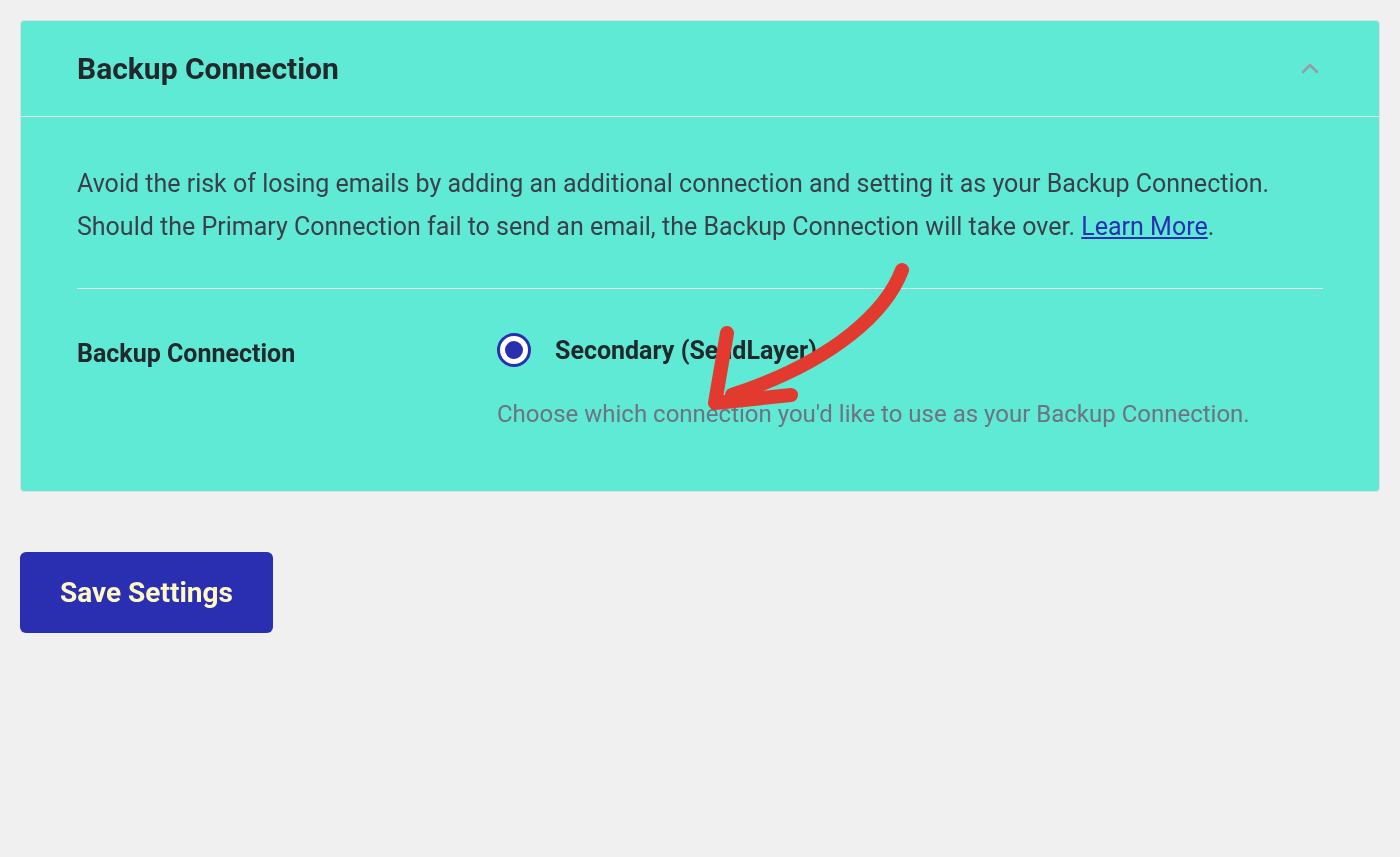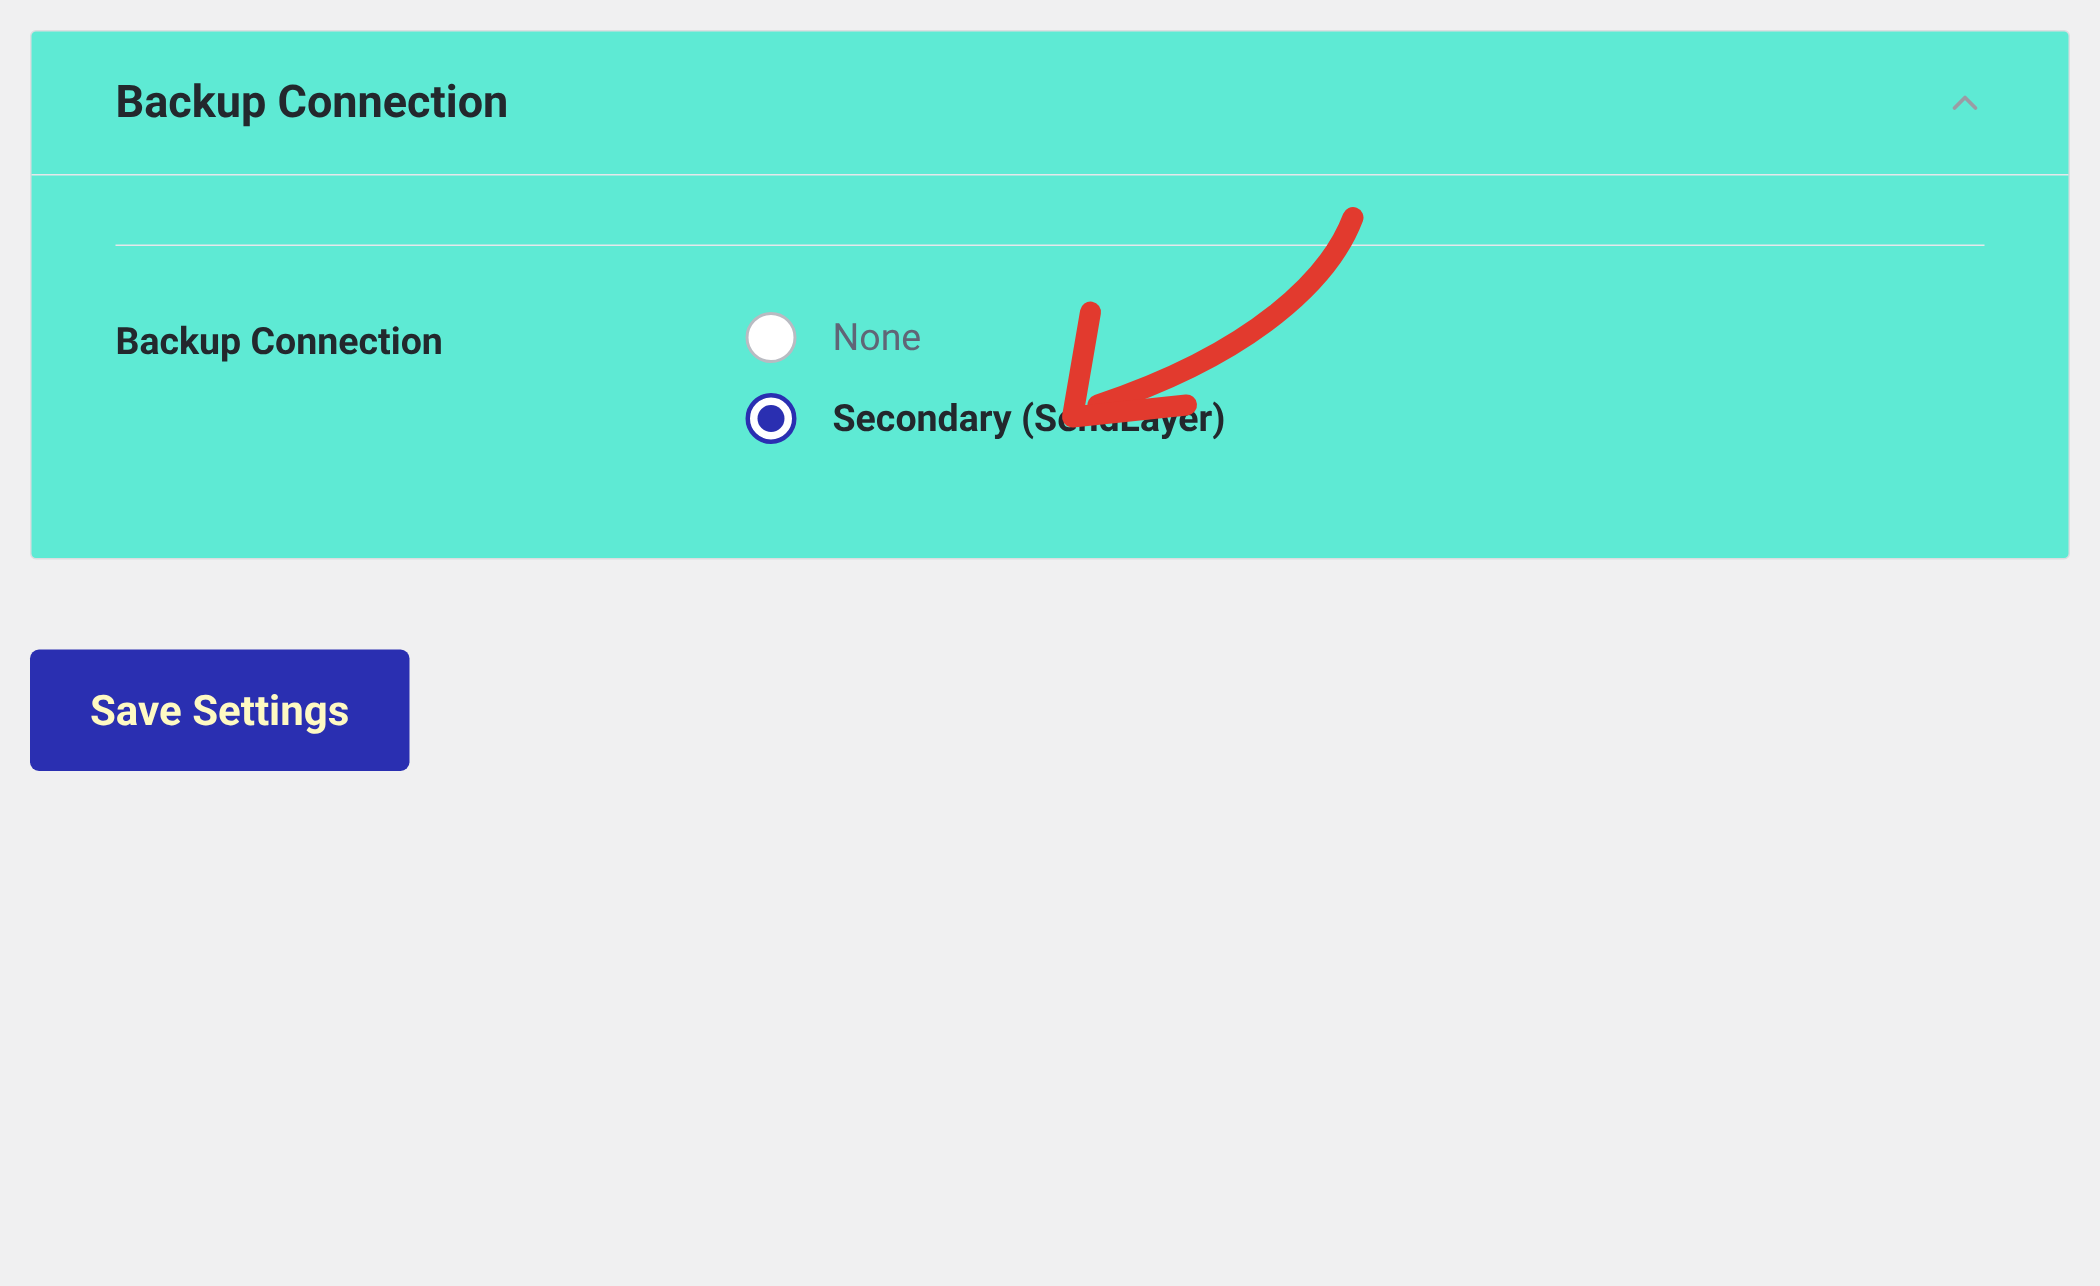--- a/index.html
+++ b/index.html
@@ -139,35 +139,35 @@
 <div class="panel">
   <div class="panel-header">
     <h2 class="panel-title">Backup Connection</h2>
     <div class="chevron">
       <svg width="24" height="24" viewBox="0 0 24 24" fill="none" stroke-width="2.5" stroke-linecap="round" stroke-linejoin="round">
           <polyline points="5 15 12 8 19 15"></polyline>
         </svg>
     </div>
   </div>
   <div class="panel-body">
+    <p class="description">
+      <span>Avoid the risk of losing emails by adding an additional connection and setting it as your Backup Connection. Should the Primary Connection fail to send an email, the Backup Connection will take over. </span><a href="#">Learn More</a><span>.</span>
+    </p>
     <hr class="divider">
     <div class="field-row">
       <div class="field-label">Backup Connection</div>
       <div class="field-control">
 
-        <div class="radio-option">
-          <span class="radio-visual"></span>
-          <span class="radio-label">None</span>
-        </div>
 
         <div class="radio-option">
           <span class="radio-visual selected"></span>
           <span class="radio-label selected">Secondary (SendLayer)</span>
         </div>
 
+        <p class="help-text">Choose which connection you'd like to use as your Backup Connection.</p>
 
         <div class="arrow-annotation">
           <svg width="260" height="170" viewBox="0 0 260 170">
             <path d="M235 15 C 220 55, 170 105, 65 140" stroke="#e23a2e" stroke-width="14" fill="none" stroke-linecap="round"></path>
             <path d="M60 78 L48 148 L124 140" stroke="#e23a2e" stroke-width="14" fill="none" stroke-linecap="round" stroke-linejoin="round"></path>
           </svg>
         </div>
 
       </div>
     </div>

